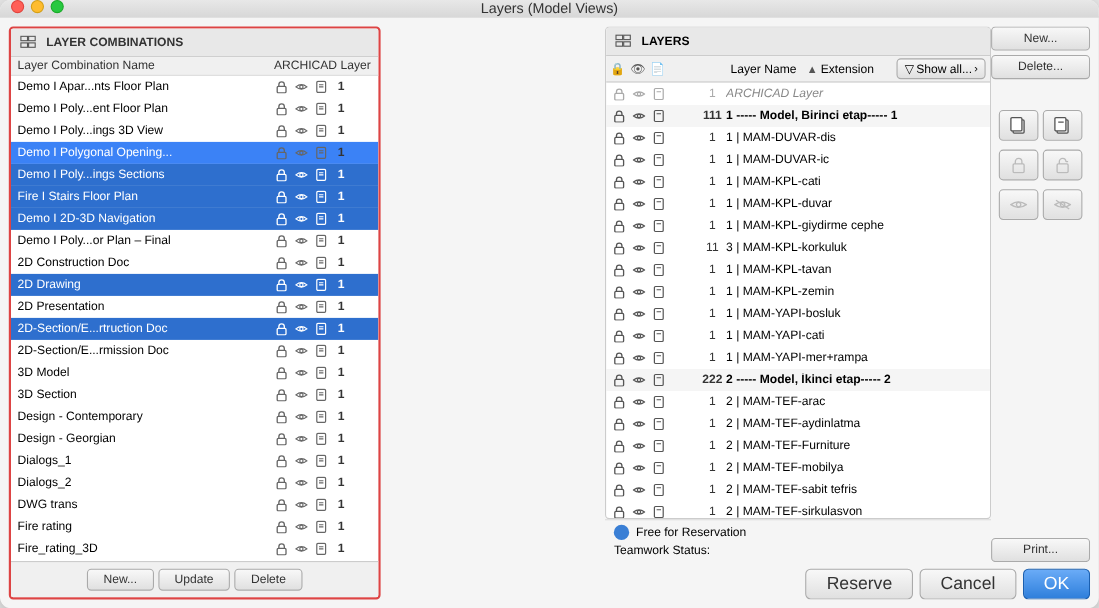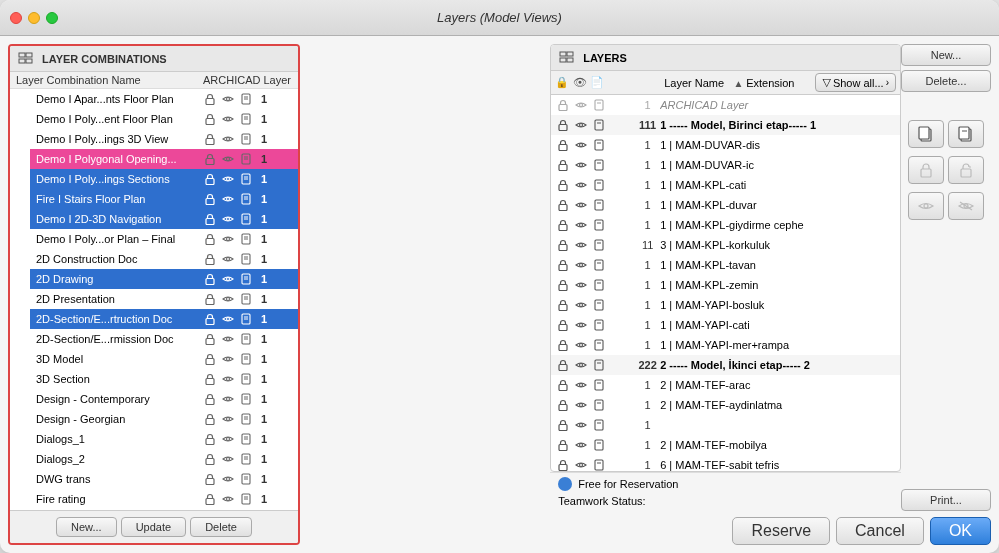--- a/index.html
+++ b/index.html
@@ -17,26 +17,24 @@
       background: #f5f5f5;
       border-radius: 10px;
       box-shadow: 0 4px 20px rgba(0,0,0,0.3);
       display: flex;
       flex-direction: column;
     }
     .titlebar {
       background: linear-gradient(to bottom, #e8e8e8, #d8d8d8);
       border-bottom: 1px solid #b0b0b0;
       border-radius: 10px 10px 0 0;
-      height: 36px;
-      display: flex;
-      align-items: center;
+      height: 16px;
+      display: flex;
       justify-content: center;
       position: relative;
-      font-style: italic;
     }
     .traffic-lights {
       position: absolute;
       left: 10px;
       display: flex;
       gap: 6px;
       align-items: center;
     }
     .tl { width: 12px; height: 12px; border-radius: 50%; }
     .tl-red { background: #ff5f57; border: 1px solid #e0443e; }
@@ -49,21 +47,21 @@
     }
     .content {
       display: flex;
       flex: 1;
       padding: 8px;
       gap: 8px;
       overflow: hidden;
     }
     
     .left-panel {
-      width: 292px;
+      width: 338px;
       border: 2px solid #d44;
       border-radius: 4px;
       background: #fff;
       display: flex;
       flex-direction: column;
       overflow: hidden;
     }
     .panel-header {
       background: #e8e8e8;
       border-bottom: 1px solid #ccc;
@@ -84,36 +82,35 @@
       font-size: 11px;
       color: #333;
       font-weight: 500;
     }
     .col-name { flex: 1; }
     .col-archicad { width: 90px; text-align: center; }
     .list-area {
       flex: 1;
       overflow-y: auto;
       overflow-x: hidden;
-      margin-left: 20px;
     }
     .list-item {
       display: flex;
       align-items: center;
       padding: 1px 6px;
       min-height: 20px;
       cursor: pointer;
       border-bottom: 1px solid transparent;
     }
     .list-item.selected-blue {
       background: #2e6fce;
       color: white;
     }
     .list-item.selected-light {
-      background: #ec4899;
+      background: #3b82f6;
       color: white;
     }
     .item-name {
       flex: 1;
       font-size: 11px;
       white-space: nowrap;
       overflow: hidden;
       text-overflow: ellipsis;
     }
     .item-icons {
@@ -1383,20 +1380,21 @@
                       </svg>
       </span>
       <span class="icon-btn">
         <svg viewBox="0 0 10 12" width="10" height="12">
                         <rect x="1" y="1" width="8" height="10" rx="1" fill="none" stroke="#555" stroke-width="1.1"></rect>
                         <line x1="3" y1="4" x2="7" y2="4" stroke="#555" stroke-width="1"></line>
                       </svg>
       </span>
     </div>
                   <div class="li-num" style="color: rgb(51, 51, 51);">1</div>
+                  <div class="li-name">2 | MAM-TEF-Furniture</div>
                   <div class="li-ext"></div>
                 </div>
                 <div class="layer-item">
                   <div class="li-icons">
       <span class="icon-btn">
         <svg viewBox="0 0 12 12" width="12" height="12">
                         <rect x="2" y="5.5" width="8" height="6" rx="1" fill="none" stroke="#555" stroke-width="1.2"></rect>
                         <path d="M3.5 5.5V4a2.5 2.5 0 0 1 5 0v1.5" fill="none" stroke="#555" stroke-width="1.2"></path>
                       </svg>
       </span>
@@ -1432,21 +1430,21 @@
                       </svg>
       </span>
       <span class="icon-btn">
         <svg viewBox="0 0 10 12" width="10" height="12">
                         <rect x="1" y="1" width="8" height="10" rx="1" fill="none" stroke="#555" stroke-width="1.1"></rect>
                         <line x1="3" y1="4" x2="7" y2="4" stroke="#555" stroke-width="1"></line>
                       </svg>
       </span>
     </div>
                   <div class="li-num" style="color: rgb(51, 51, 51);">1</div>
-                  <div class="li-name">6 | MAM-TEF-sabit tefris</div>
+                  <div class="li-name">2 | MAM-TEF-sabit tefris</div>
                   <div class="li-ext"></div>
                 </div>
                 <div class="layer-item">
                   <div class="li-icons">
       <span class="icon-btn">
         <svg viewBox="0 0 12 12" width="12" height="12">
                         <rect x="2" y="5.5" width="8" height="6" rx="1" fill="none" stroke="#555" stroke-width="1.2"></rect>
                         <path d="M3.5 5.5V4a2.5 2.5 0 0 1 5 0v1.5" fill="none" stroke="#555" stroke-width="1.2"></path>
                       </svg>
       </span>

